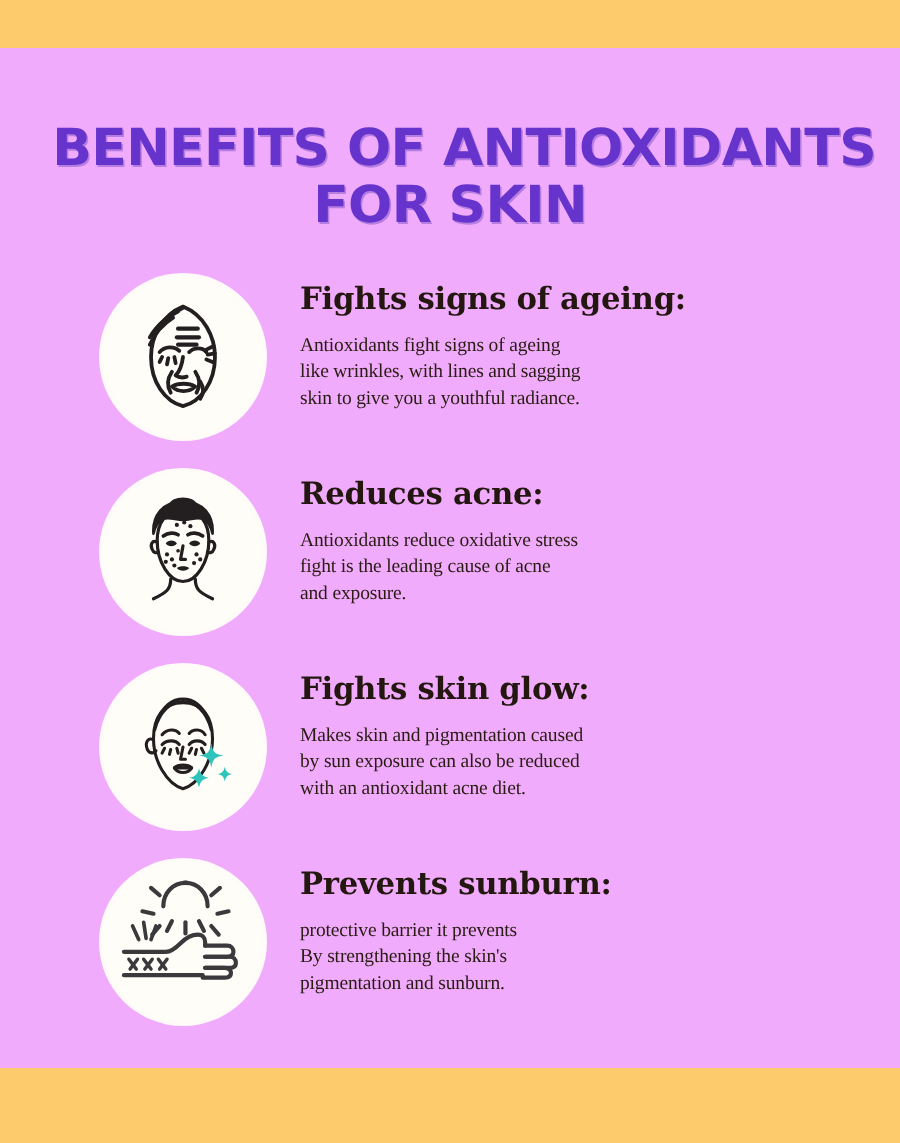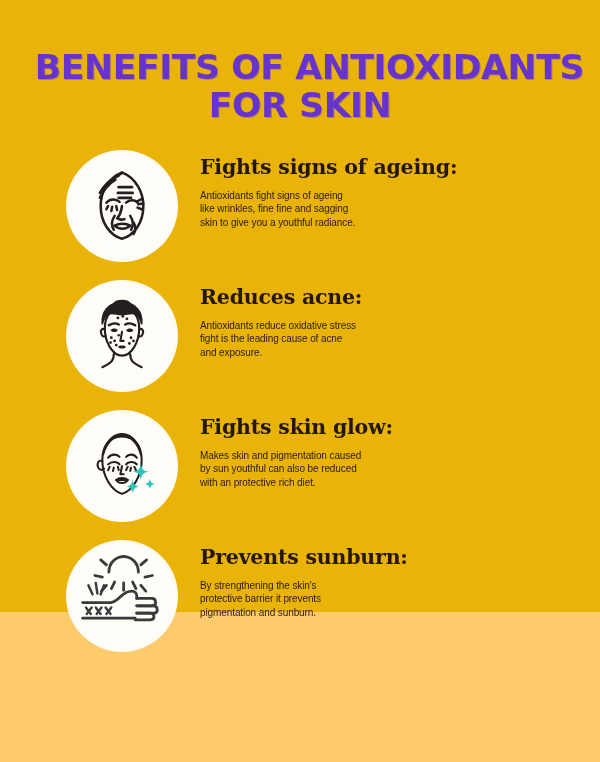--- a/index.html
+++ b/index.html
@@ -10,23 +10,24 @@
     width: 600px;
     height: 762px;
     background: #FDCB6C;
     font-family: "Liberation Serif", serif;
     overflow: hidden;
   }
 
   .poster {
     position: relative;
     width: 600px;
-    height: 612px;
-    background: #eab308;
+    height: 680px;
+    background: #f0abfc;
     box-sizing: border-box;
+    margin-top: 32px;
   }
 
   
   .title-block {
     padding: 48px 40px 0 40px;
     text-align: center;
   }
   .title {
     font-family: "DejaVu Sans", sans-serif;
     font-weight: bold;
@@ -91,22 +92,22 @@
   .b-head {
     font-family: "DejaVu Serif", "Liberation Serif", serif;
     font-weight: bold;
     font-size: 20.5px;
     line-height: 1.15;
     color: #231710;
     margin: 0 0 9px 0;
     letter-spacing: -0.2px;
   }
   .b-body {
-    font-family: Liberation Sans, sans-serif;
-    font-size: 10px;
+    font-family: Liberation Serif, serif;
+    font-size: 13px;
     line-height: 1.34;
     color: #2A1C12;
     margin: 0;
     letter-spacing: -0.1px;
   }
   .b-body span { display: block; }
 </style>
 </head>
 <body>
 
@@ -155,21 +156,21 @@
             <path d="M41 74 C46 71 55 71 60 74 C55 79 46 79 41 74 Z"></path>
 
             <path d="M64 70 C67 75 67 80 64 84"></path>
           </svg>
         </div>
       </div>
       <div class="text-col">
         <h2 class="b-head">Fights signs of ageing:</h2>
         <p class="b-body">
           <span>Antioxidants fight signs of ageing</span>
-          <span>like wrinkles, fine fine and sagging</span>
+          <span>like wrinkles, with lines and sagging</span>
           <span>skin to give you a youthful radiance.</span>
         </p>
       </div>
     </div>
 
     <div class="benefit">
       <div class="icon-wrap">
         <div class="icon-disc"></div>
         <div class="icon-art">
           <svg viewBox="0 0 100 100" fill="none" stroke="#231F20" stroke-width="2.6" stroke-linecap="round" stroke-linejoin="round">
@@ -254,22 +255,22 @@
               <path d="M63 67 C64 72 66 74 71 75 C66 76 64 78 63 83 C62 78 60 76 55 75 C60 74 62 72 63 67 Z"></path>
               <path d="M84 66 C85 70 86 71 90 72 C86 73 85 74 84 78 C83 74 82 73 78 72 C82 71 83 70 84 66 Z"></path>
             </g>
           </svg>
         </div>
       </div>
       <div class="text-col">
         <h2 class="b-head">Fights skin glow:</h2>
         <p class="b-body">
           <span>Makes skin and pigmentation caused</span>
-          <span>by sun youthful can also be reduced</span>
-          <span>with an protective rich diet.</span>
+          <span>by sun exposure can also be reduced</span>
+          <span>with an antioxidant acne diet.</span>
         </p>
       </div>
     </div>
 
     <div class="benefit">
       <div class="icon-wrap">
         <div class="icon-disc"></div>
         <div class="icon-art">
           <svg viewBox="0 0 100 100" fill="none" stroke="#3A3A3C" stroke-width="3.4" stroke-linecap="round" stroke-linejoin="round">
 
@@ -302,21 +303,21 @@
             <path d="M18 64 L24 72" stroke-width="2.8"></path>
             <path d="M25 64 L19 72" stroke-width="2.8"></path>
             <path d="M30 64 L36 72" stroke-width="2.8"></path>
             <path d="M37 64 L31 72" stroke-width="2.8"></path>
           </svg>
         </div>
       </div>
       <div class="text-col">
         <h2 class="b-head">Prevents sunburn:</h2>
         <p class="b-body">
+          <span>protective barrier it prevents</span>
           <span>By strengthening the skin's</span>
-          <span>protective barrier it prevents</span>
           <span>pigmentation and sunburn.</span>
         </p>
       </div>
     </div>
 
   </div>
 </div>
 
 </body></html>

